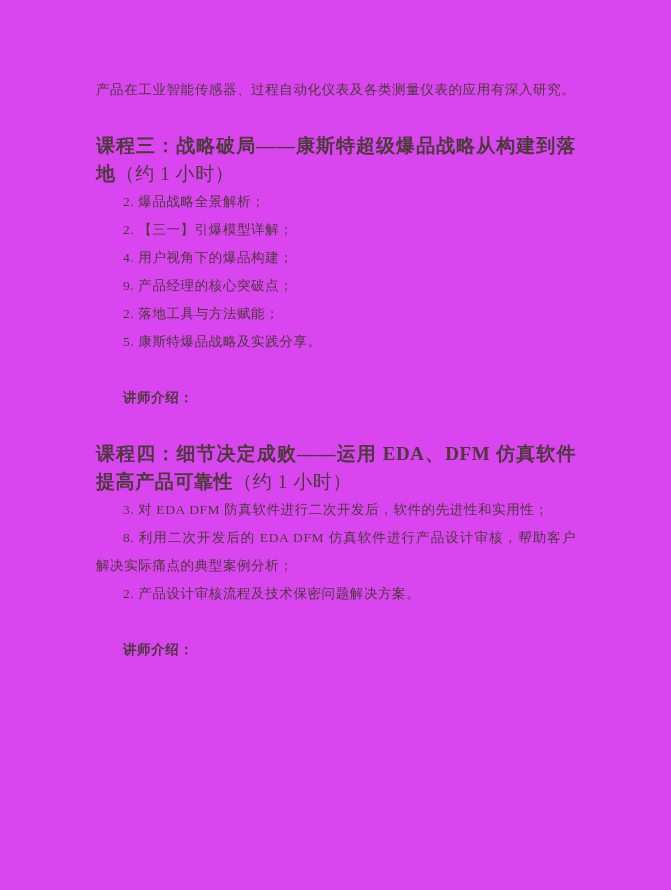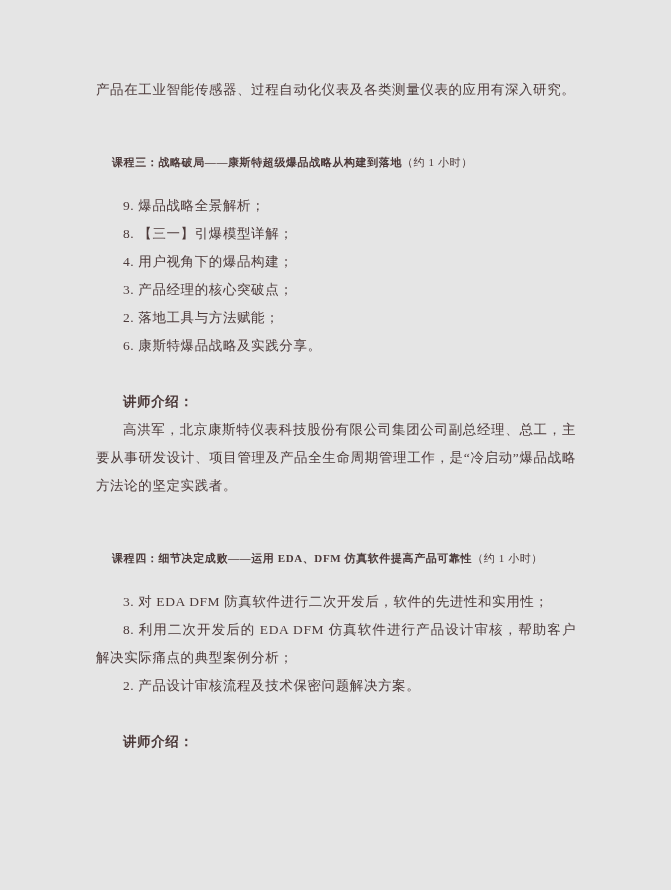--- a/index.html
+++ b/index.html
@@ -5,71 +5,70 @@
   html, body {
     margin: 0;
     padding: 0;
     background: #ffffff;
   }
   .page {
     position: relative;
     box-sizing: border-box;
     width: 671px;
     height: 890px;
-    background: #e5e5e5;
+    background: #d946ef;
     padding: 76px 95px 0 96px;
     font-family: "Liberation Serif", "DejaVu Serif", serif;
     font-size: 13.5px;
     line-height: 28px;
     color: #4c3a3a;
     letter-spacing: 0.6px;
     overflow: hidden;
   }
   .para {
     margin: 0;
     text-align: justify;
   }
   .indent {
     text-indent: 2em;
   }
   .blank-line {
     height: 28px;
   }
   .heading {
-    margin: 16px;
-    font-size: 11px;
+    margin: 0;
+    font-size: 19px;
     font-weight: normal;
     text-align: justify;
   }
   .bold {
     font-weight: bold;
   }
 </style>
 </head>
 <body>
 
 <div class="page">
 
   <p class="para">产品在工业智能传感器、过程自动化仪表及各类测量仪表的应用有深入研究。</p>
 
   <div class="blank-line"></div>
 
   <h3 class="heading"><span class="bold">课程三：战略破局——康斯特超级爆品战略从构建到落地</span><span>（约 1 小时）</span></h3>
 
-  <p class="para indent">9. 爆品战略全景解析；</p>
-  <p class="para indent">8. 【三一】引爆模型详解；</p>
+  <p class="para indent">2. 爆品战略全景解析；</p>
+  <p class="para indent">2. 【三一】引爆模型详解；</p>
   <p class="para indent">4. 用户视角下的爆品构建；</p>
-  <p class="para indent">3. 产品经理的核心突破点；</p>
+  <p class="para indent">9. 产品经理的核心突破点；</p>
   <p class="para indent">2. 落地工具与方法赋能；</p>
-  <p class="para indent">6. 康斯特爆品战略及实践分享。</p>
+  <p class="para indent">5. 康斯特爆品战略及实践分享。</p>
 
   <div class="blank-line"></div>
 
   <p class="para indent bold">讲师介绍：</p>
-  <p class="para indent">高洪军，北京康斯特仪表科技股份有限公司集团公司副总经理、总工，主要从事研发设计、项目管理及产品全生命周期管理工作，是“冷启动”爆品战略方法论的坚定实践者。</p>
 
   <div class="blank-line"></div>
 
   <h3 class="heading"><span class="bold">课程四：细节决定成败——运用 EDA、DFM 仿真软件提高产品可靠性</span><span>（约 1 小时）</span></h3>
 
   <p class="para indent">3. 对 EDA DFM 防真软件进行二次开发后，软件的先进性和实用性；</p>
   <p class="para indent">8. 利用二次开发后的 EDA DFM 仿真软件进行产品设计审核，帮助客户解决实际痛点的典型案例分析；</p>
   <p class="para indent">2. 产品设计审核流程及技术保密问题解决方案。</p>
 
   <div class="blank-line"></div>

